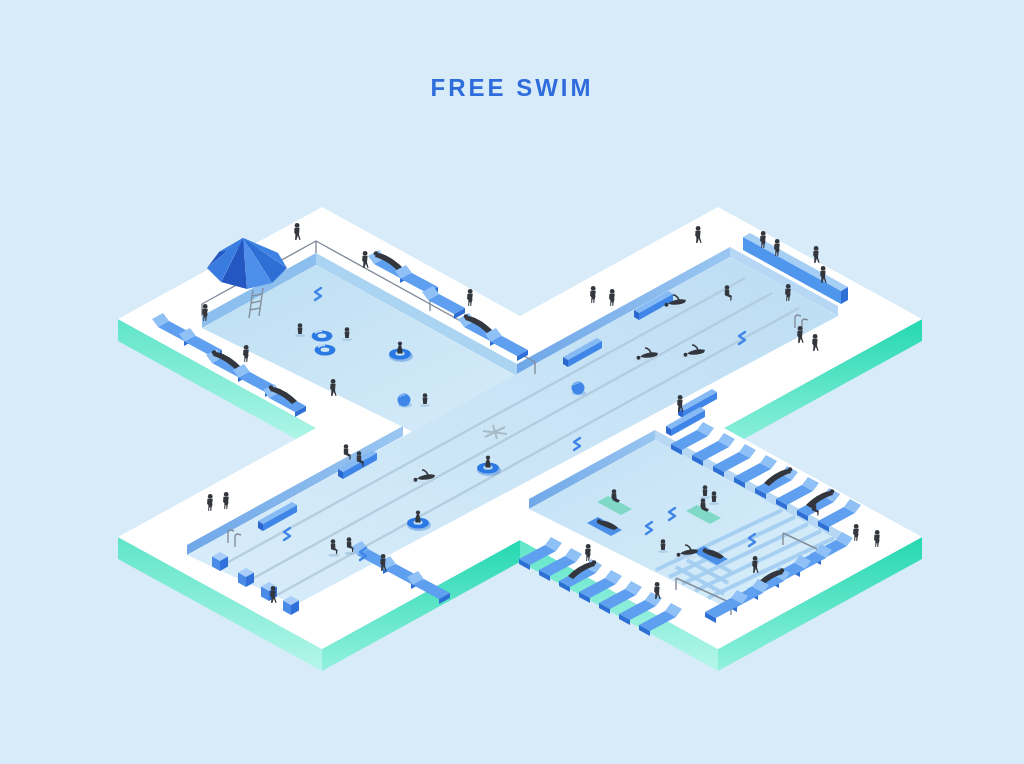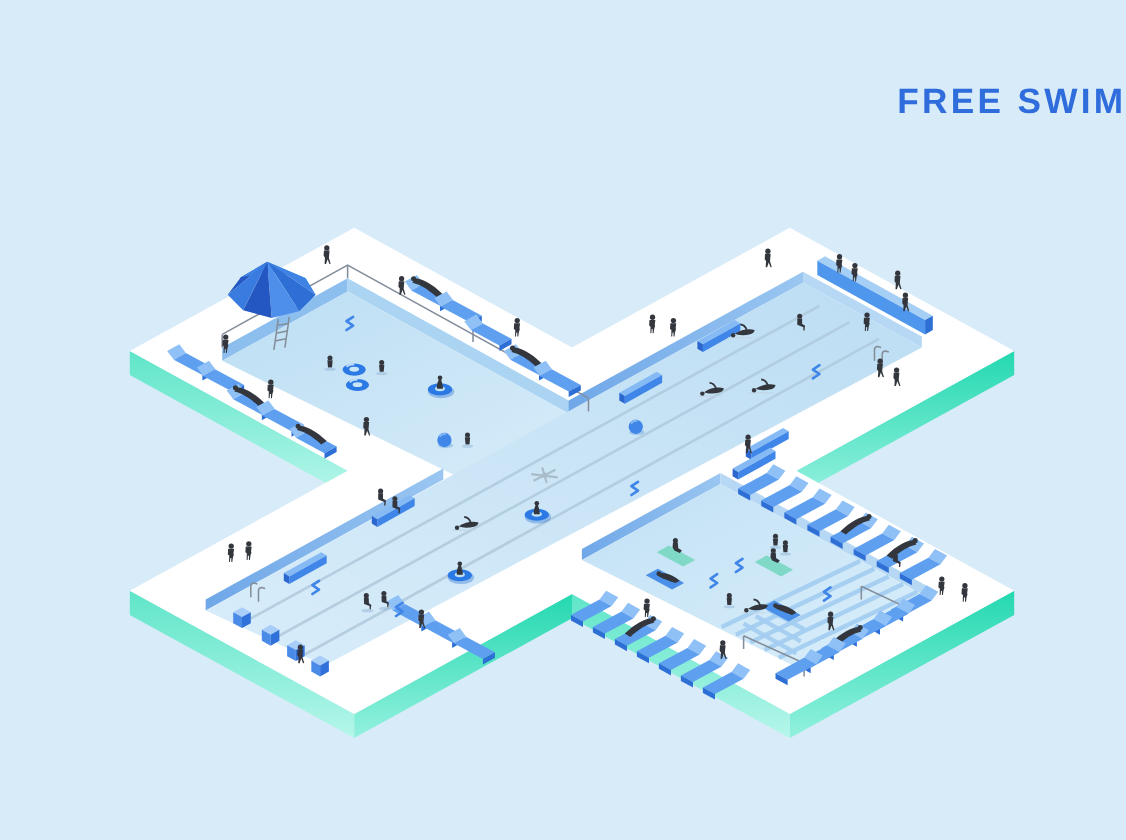--- a/index.html
+++ b/index.html
@@ -5,22 +5,22 @@
   html,body{margin:0;padding:0;}
   body{
     width:1024px;height:764px;overflow:hidden;
     background:var(--c-background,#D8EBF8);
     font-family:"Liberation Sans",sans-serif;
     position:relative;
   }
   .stage{position:absolute;inset:0;width:1024px;height:764px;}
   .title{
     position:absolute;top:74px;left:0;right:0;
-    text-align:right;
-    font-size:32px;font-weight:700;letter-spacing:3px;
+    text-align:center;
+    font-size:24px;font-weight:700;letter-spacing:3px;
     color:var(--c-title,#2F6CDC);
   }
   svg{position:absolute;top:0;left:0;}
   .ppl{color:var(--c-people,#33373D);}
   .gray-ppl{color:#A9BCC9;}
   .lane{stroke:var(--c-lane_line,#AFC9DC);stroke-width:2.4;opacity:.85;fill:none;}
   .rail{stroke:var(--c-rail_gray,#848E9B);stroke-width:1.4;fill:none;}
   .steps{stroke:#A3CDF0;stroke-width:4;fill:none;opacity:.95;}
   .squig{stroke:var(--c-furniture_blue,#3F86E8);stroke-width:2.4;fill:none;stroke-linecap:round;stroke-linejoin:round;}
 </style>

